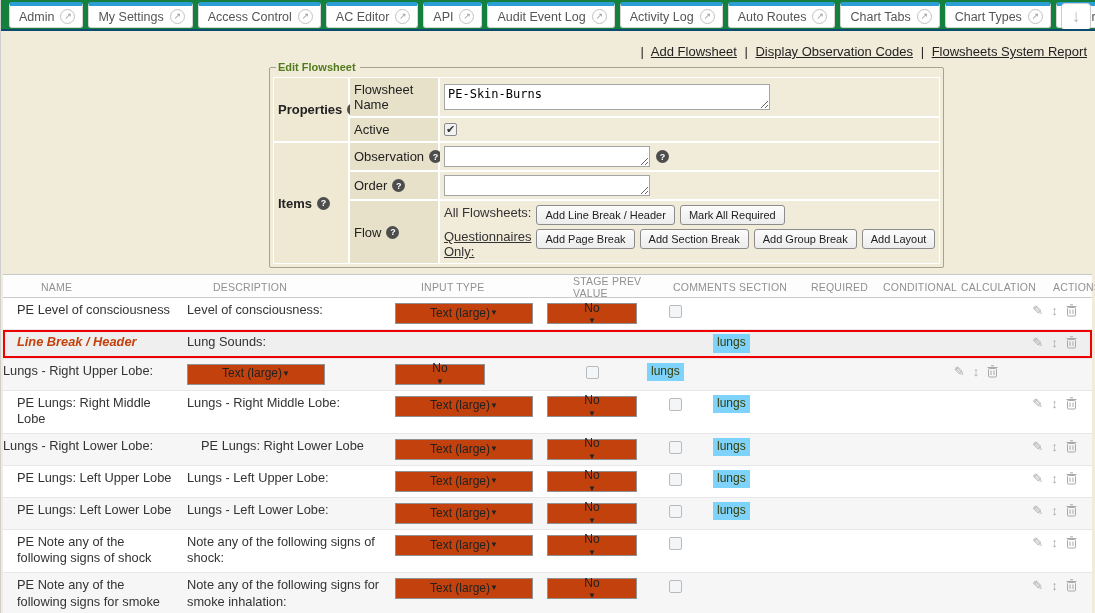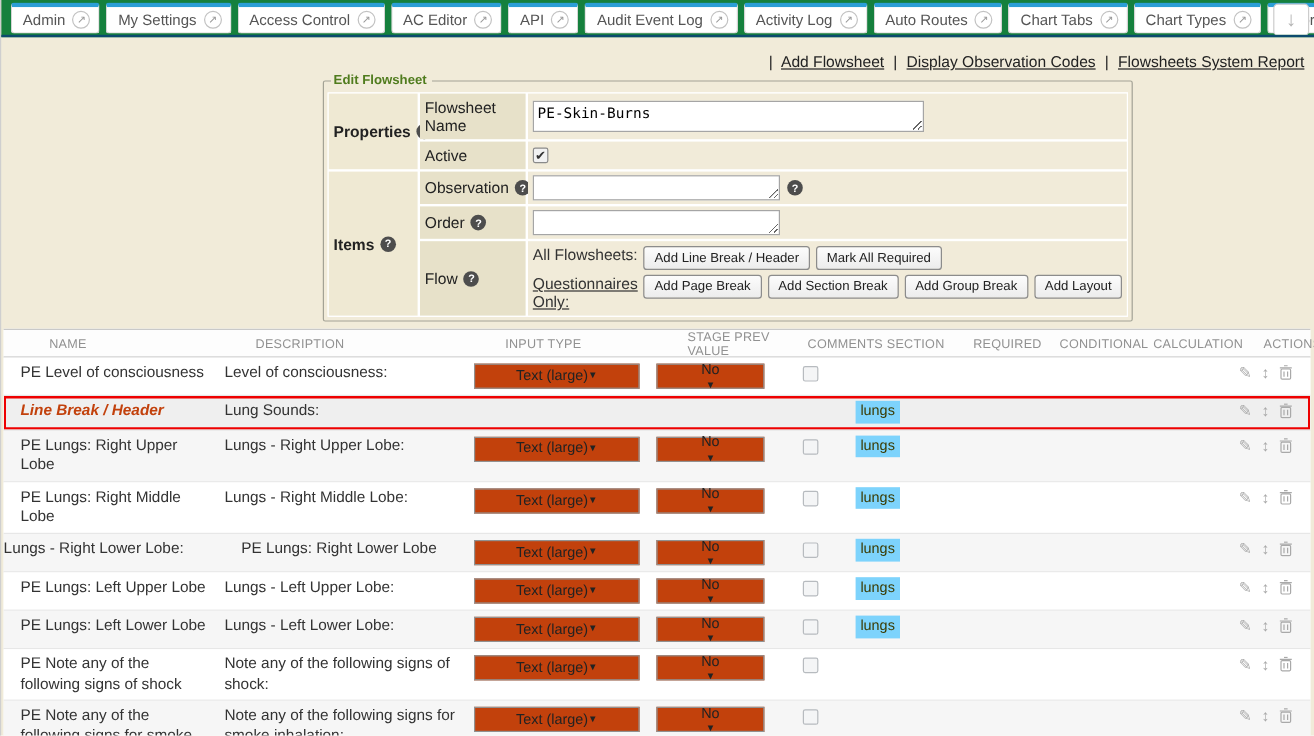--- a/index.html
+++ b/index.html
@@ -305,21 +305,20 @@
               <rect x="1.5" y="3.5" width="8" height="8.5" rx="1"></rect>
               <line x1="0.5" y1="2.5" x2="10.5" y2="2.5"></line>
               <line x1="4" y1="0.8" x2="7" y2="0.8"></line>
               <line x1="4" y1="5.5" x2="4" y2="10"></line>
               <line x1="7" y1="5.5" x2="7" y2="10"></line>
             </svg>
           </span>
         </div>
       </div>
       <div class="trow alt">
-        <div class="c namec">PE Lungs: Right Upper Lobe</div>
         <div class="c descc">Lungs - Right Upper Lobe:</div>
         <div class="c inputc">
           <div class="sel">
             <span>Text (large)</span>
             <span class="arr">▼</span>
           </div>
         </div>
         <div class="c stagec">
           <div class="sel stage">
             <span>No</span>

